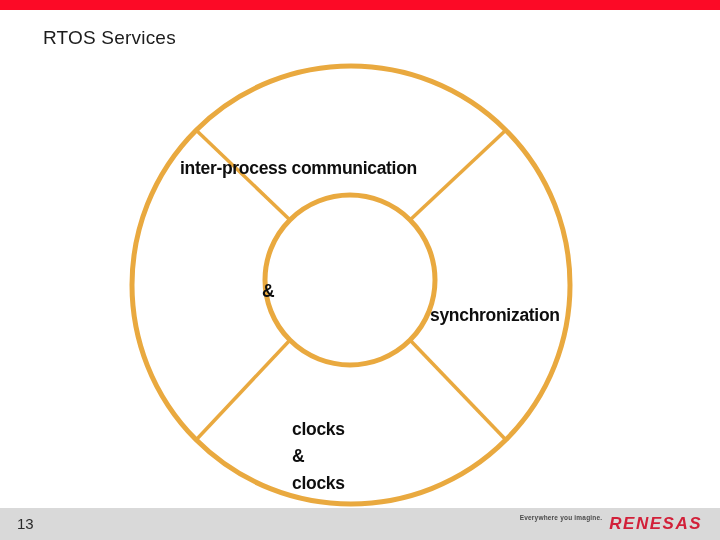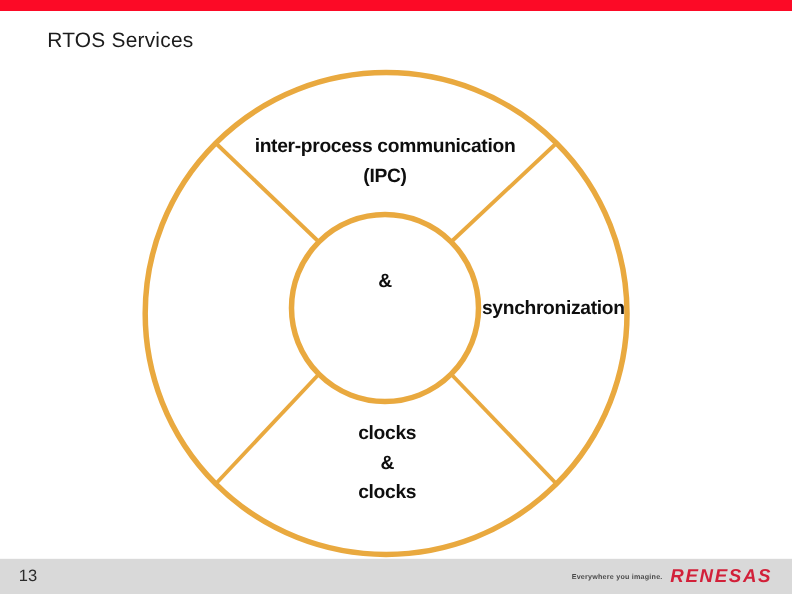--- a/index.html
+++ b/index.html
@@ -33,23 +33,23 @@
   .diagram-svg {
     position: absolute;
     left: 0; top: 0;
     width: 720px; height: 540px;
   }
   .dlabel {
     position: absolute;
     font-weight: bold;
     font-size: 17.5px;
     color: #0e0e0e;
-    text-align: center;
     letter-spacing: -0.3px;
     line-height: 27px;
+    margin-top: 36px;
   }
   .dlabel div { white-space: nowrap; }
   .lbl-top    { left: 180px; top: 119px; width: 340px; }
   .lbl-left   { left: 110px; top: 255px; width: 175px; line-height: 26px; }
   .lbl-center { left: 262px; top: 242px; width: 176px; }
   .lbl-right  { left: 430px; top: 266px; width: 146px; line-height: 26px; }
   .lbl-bottom { left: 292px; top: 380px; width: 120px; }
   .footer {
     position: absolute;
     left: 0; top: 508px;
@@ -59,21 +59,20 @@
   .page-number {
     position: absolute;
     left: 17px; top: 7px;
     font-size: 15px;
     color: #2b2b2b;
   }
   .brand-block {
     position: absolute;
     right: 18px; top: 6px;
     display: flex;
-    align-items: center;
     gap: 7px;
   }
   .tagline {
     font-size: 6.5px;
     font-weight: bold;
     color: #4a4a4a;
     letter-spacing: 0.2px;
   }
   .renesas-logo {
     font-size: 17px;
@@ -97,21 +96,20 @@
     <circle cx="351" cy="285" r="219" fill="none" stroke="#e9a93f" stroke-width="5"></circle>
     <circle cx="350" cy="280" r="85" fill="none" stroke="#e9a93f" stroke-width="5"></circle>
     <line x1="290" y1="220" x2="196" y2="130" stroke="#e9a93f" stroke-width="3.5"></line>
     <line x1="410" y1="220" x2="506" y2="130" stroke="#e9a93f" stroke-width="3.5"></line>
     <line x1="290" y1="340" x2="196" y2="440" stroke="#e9a93f" stroke-width="3.5"></line>
     <line x1="410" y1="340" x2="506" y2="440" stroke="#e9a93f" stroke-width="3.5"></line>
   </svg>
 
   <div class="dlabel lbl-top">
     <div>inter-process communication</div>
-    <div>(IPC)</div>
   </div>
 
 
   <div class="dlabel lbl-center">
     <div>&amp;</div>
   </div>
 
   <div class="dlabel lbl-right">
     <div>synchronization</div>
   </div>

